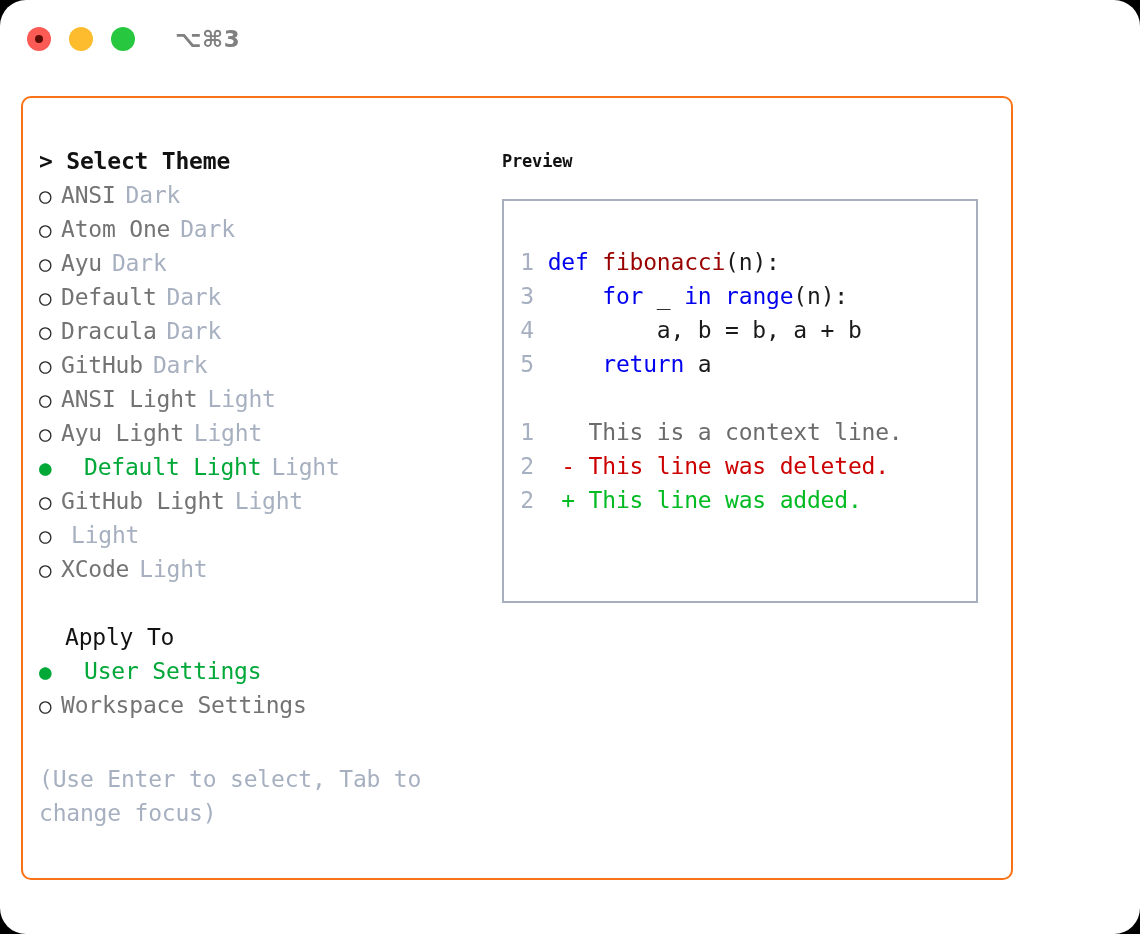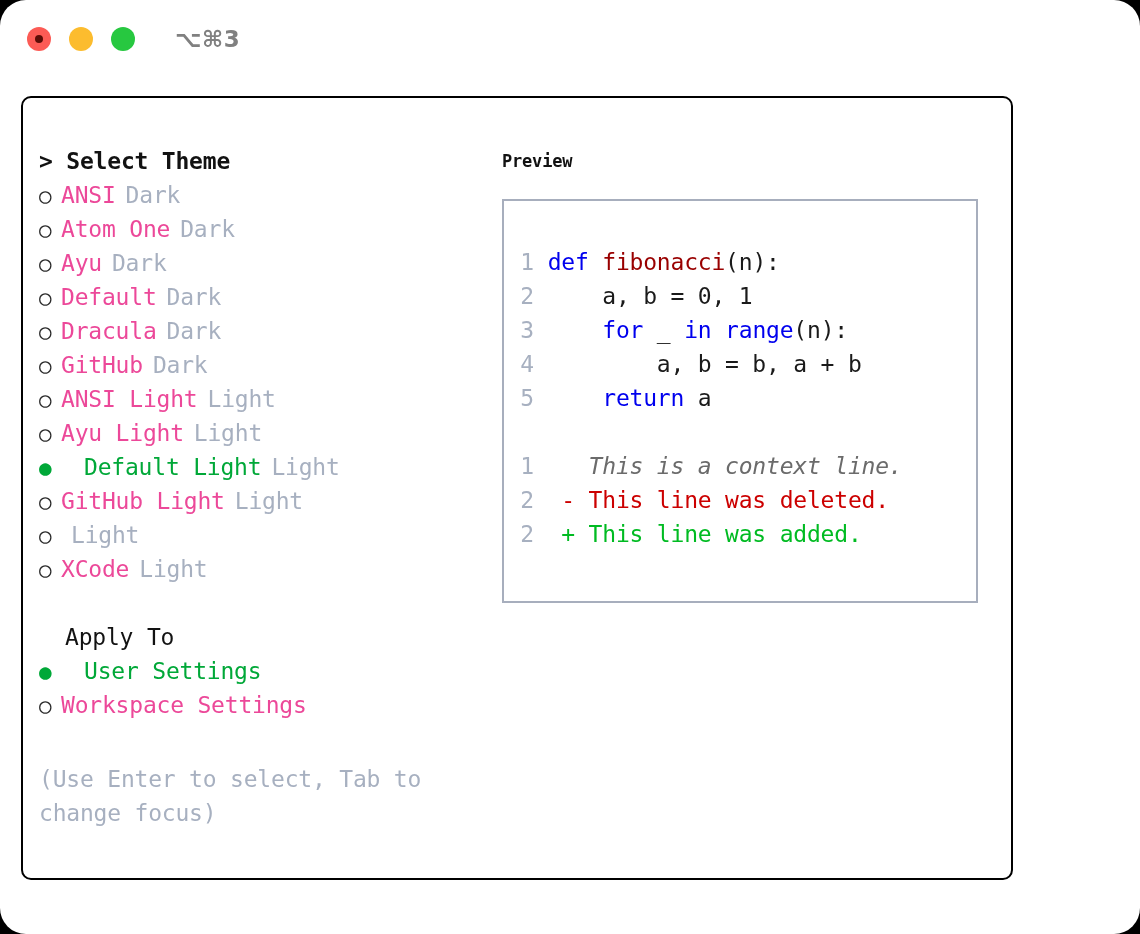--- a/index.html
+++ b/index.html
@@ -67,21 +67,21 @@
     font-family: "DejaVu Sans", "Liberation Sans", sans-serif;
   }
 
   
   #panel {
     position: absolute;
     left: 21px;
     top: 96px;
     width: 992px;
     height: 784px;
-    border: 2px solid #000000;
+    border: 2px solid #f97316;
     border-radius: 10px;
     box-sizing: border-box;
     background: #ffffff;
   }
 
   #content {
     position: relative;
     width: 100%;
     height: 100%;
   }
@@ -112,21 +112,21 @@
     white-space: pre;
     letter-spacing: -0.2px;
   }
   .bullet {
     width: 22px;
     flex: 0 0 22px;
     font-size: 21px;
     color: #2b2b2b;
   }
   .bullet.sel { color: #00a838; }
-  .opt-label { color: #ec4899; }
+  .opt-label { color: #737373; }
   .opt-row.selected .opt-label { color: #00a838; margin-left: 23px; }
   .opt-tag {
     color: #a7b0c0;
     margin-left: 10px;
   }
 
   .spacer-sm { height: 34px; }
 
   .group-title {
     font-size: 23px;
@@ -184,21 +184,21 @@
     display: inline-block;
     width: 22px;
     text-align: right;
     color: #a7b0c0;
   }
   .kw  { color: #0000ee; }
   .fn  { color: #990000; }
   .pl  { color: #1a1a1a; }
   .gap { height: 34px; }
 
-  .diff-ctx { color: #6b6b6b; font-style: italic; }
+  .diff-ctx { color: #6b6b6b; }
   .diff-del { color: #cc0000; }
   .diff-add { color: #00bb22; }
 </style>
 </head>
 <body>
 
 <div id="app-window">
 
   <div id="titlebar">
     <div class="lights">
@@ -244,21 +244,20 @@
       </div>
 
       <div id="hint">(Use Enter to select, Tab to change focus)</div>
 
       <div id="right-col">
         <div id="preview-title">Preview</div>
 
         <div id="preview-box">
           <div id="code-block">
               <div class="code-line"><span class="lno">1</span><span> </span><span class="kw">def</span><span class="pl"> </span><span class="fn">fibonacci</span><span class="pl">(n):</span></div>
-              <div class="code-line"><span class="lno">2</span><span> </span><span class="pl">    a, b = 0, 1</span></div>
               <div class="code-line"><span class="lno">3</span><span> </span><span class="pl">    </span><span class="kw">for</span><span class="pl"> _ </span><span class="kw">in</span><span class="pl"> </span><span class="kw">range</span><span class="pl">(n):</span></div>
               <div class="code-line"><span class="lno">4</span><span> </span><span class="pl">        a, b = b, a + b</span></div>
               <div class="code-line"><span class="lno">5</span><span> </span><span class="pl">    </span><span class="kw">return</span><span class="pl"> a</span></div>
             </div>
           <div class="gap"></div>
           <div id="diff-block">
               <div class="code-line"><span class="lno">1</span><span class="diff-ctx">   </span><span class="diff-ctx"> This is a context line.</span></div>
               <div class="code-line"><span class="lno">2</span><span class="diff-del">  -</span><span class="diff-del"> This line was deleted.</span></div>
               <div class="code-line"><span class="lno">2</span><span class="diff-add">  +</span><span class="diff-add"> This line was added.</span></div>
             </div>

